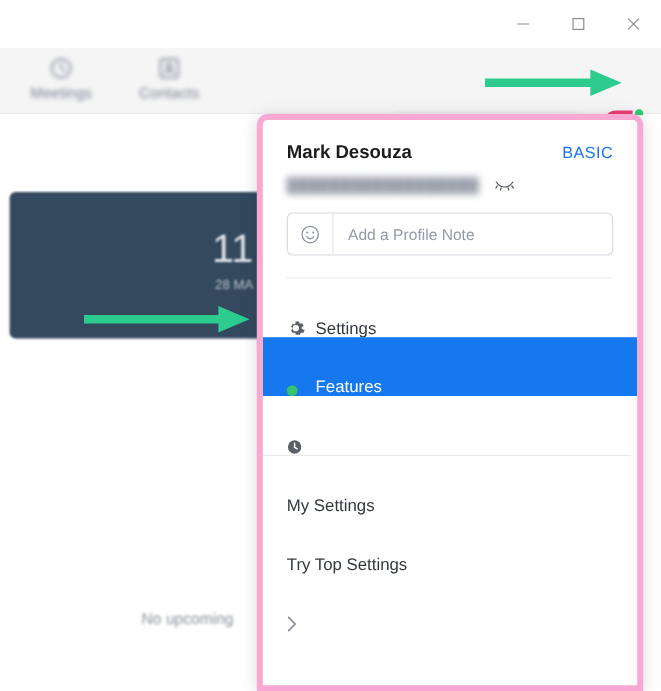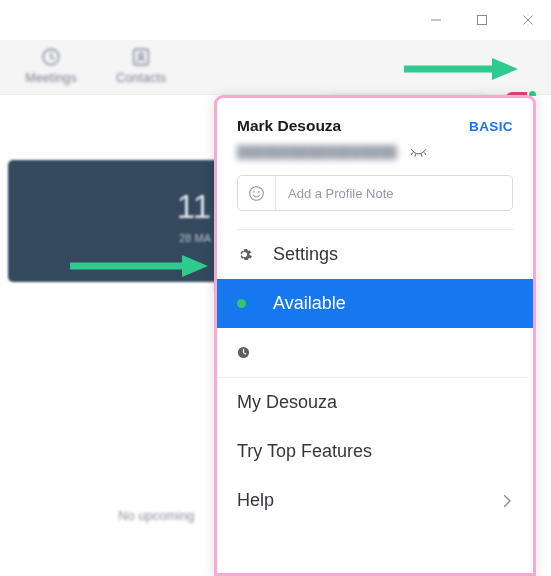--- a/index.html
+++ b/index.html
@@ -139,41 +139,41 @@
     white-space: nowrap;
   }
 
   
   .panel {
     position: absolute;
     left: 214px; top: 95px;
     width: 322px;
     height: 481px;
     background: #ffffff;
-    border: 3px solid #f9a8d4;
+    border: 5px solid #f9a8d4;
     border-top-left-radius: 9px;
     border-top-right-radius: 9px;
     box-shadow: 0 2px 14px rgba(0,0,0,.13);
     overflow: hidden;
   }
 
   .panel-head { padding: 19px 20px 0 20px; }
   .name-row {
     display: flex;
     align-items: baseline;
     justify-content: space-between;
   }
   .user-name {
     font-size: 15.5px;
     font-weight: bold;
     color: #1b1b1f;
   }
   .plan-badge {
     font-size: 13.5px;
-    font-weight: bold;
+    font-weight: normal;
     color: #1a73f0;
     letter-spacing: .4px;
   }
 
   .email-row {
     display: flex;
     align-items: center;
     gap: 13px;
     margin-top: 10px;
     height: 14px;
@@ -213,26 +213,26 @@
   .panel-sep {
     height: 1px;
     background: #ebebed;
     margin: 18px 0 0 0;
   }
 
   
   .menu-row {
     height: 49px;
     display: flex;
-    align-items: center;
+    align-items: flex-end;
     padding: 0 20px;
-    gap: 12px;
+    gap: 0;
     position: relative;
     color: #33383f;
-    font-size: 18px;
+    font-size: 14px;
   }
   .menu-row .row-ico {
     width: 24px;
     flex: none;
     display: flex;
     align-items: center;
     color: #5b6068;
   }
   .menu-row .row-ico svg { display: block; }
   .menu-row .row-label { flex: 1; }
@@ -397,45 +397,44 @@
           <path fill="currentColor" d="M8 5.2a2.8 2.8 0 1 0 0 5.6 2.8 2.8 0 0 0 0-5.6zm6.1 3.6.95.74a.35.35 0 0 1 .8.45l-1.2 2.08a.35.35 0 0 1-.43.15l-1.12-.45a4.8 4.8 0 0 1-1.06.62l-.17 1.2a.35.35 0 0 1-.35.3H8.22a.35.35 0 0 1-.35-.3l-.17-1.2a4.8 4.8 0 0 1-1.06-.62l-1.12.45a.35.35 0 0 1-.43-.15l-1.2-2.08a.35.35 0 0 1 .08-.45l.95-.74a4.9 4.9 0 0 1 0-1.2l-.95-.74a.35.35 0 0 1-.08-.45l1.2-2.08a.35.35 0 0 1 .43-.15l1.12.45c.33-.25.69-.46 1.06-.62l.17-1.2A.35.35 0 0 1 8.22 2h2.4c.18 0 .33.13.35.3l.17 1.2c.37.16.73.37 1.06.62l1.12-.45c.16-.6.34 0 .43.15l1.2 2.08c.9.15.5.35-.8.45l-.95.74a4.9 4.9 0 0 1 0 1.2z"></path>
         </svg>
       </span>
       <span class="row-label">Settings</span>
     </div>
 
     <div class="menu-row selected">
       <span class="row-ico">
         <span class="dot green"></span>
       </span>
-      <span class="row-label">Available</span>
+      <span class="row-label">Features</span>
     </div>
 
     <div class="menu-row">
       <span class="row-ico">
         <svg class="clock-ico" viewBox="0 0 14 14">
           <circle cx="7" cy="7" r="6" fill="currentColor"></circle>
           <path d="M7 3.6V7.2l2.3 1.4" fill="none" stroke="#ffffff" stroke-width="1.3" stroke-linecap="round"></path>
         </svg>
       </span>
     </div>
 
 
     <div class="group-sep"></div>
 
     <div class="menu-row no-ico">
-      <span class="row-label">My Desouza</span>
+      <span class="row-label">My Settings</span>
     </div>
 
     <div class="menu-row no-ico">
-      <span class="row-label">Try Top Features</span>
+      <span class="row-label">Try Top Settings</span>
     </div>
 
     <div class="menu-row no-ico">
-      <span class="row-label">Help</span>
       <span class="row-chev">
         <svg width="9" height="14" viewBox="0 0 9 14">
           <path d="M1.5 1.5 7 7l-5.5 5.5" fill="none" stroke="currentColor" stroke-width="1.4" stroke-linecap="round" stroke-linejoin="round"></path>
         </svg>
       </span>
     </div>
   </div>
 
   <svg class="arrow" id="arrow-top" viewBox="0 0 116 24">
     <path d="M0 12h92" stroke="#2ecb8e" stroke-width="7" stroke-linecap="butt"></path>

